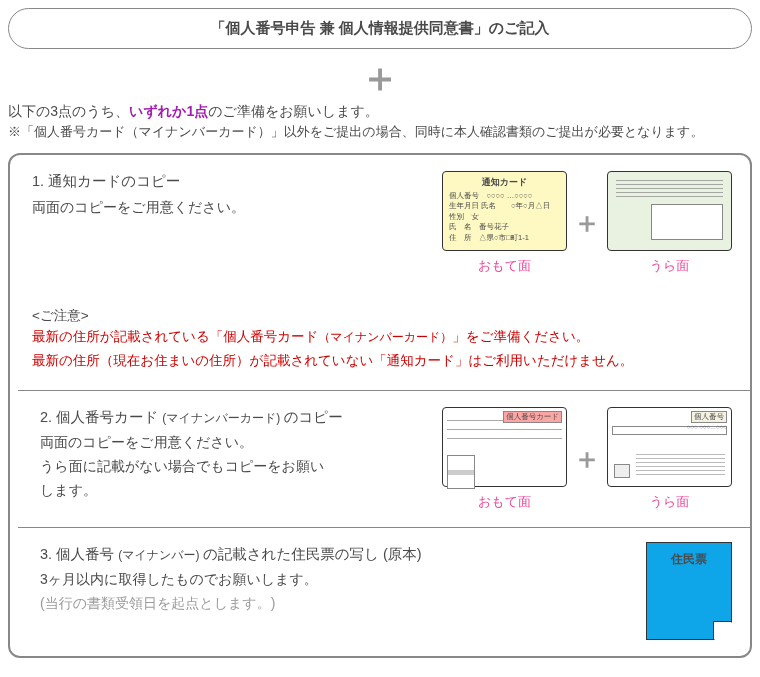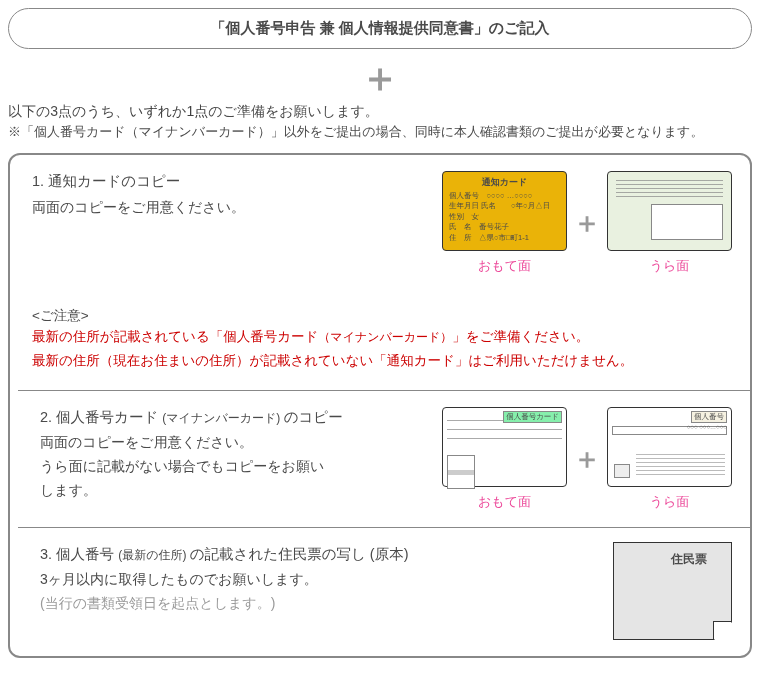--- a/index.html
+++ b/index.html
@@ -20,21 +20,21 @@
   }
   .plus-big {
     text-align: center;
     font-size: 40px;
     color: #9a9a9a;
     font-weight: bold;
     margin: 8px 0 6px 0;
     line-height: 1;
   }
   .intro { margin: 4px 0 2px 0; font-size: 14px; }
-  .intro .red { color: #404040; font-weight: normal; }
+  .intro .red { color: #a21caf; font-weight: bold; }
   .note { margin: 0 0 12px 0; font-size: 13px; }
   .box {
     border: 2px solid #888;
     border-radius: 12px;
     overflow: hidden;
   }
   .section {
     padding: 14px 18px 16px 22px;
     display: flex;
     align-items: flex-start;
@@ -55,48 +55,48 @@
   .cardlabel { font-size: 13px; margin-top: 6px; color:#ec4899;}
   .card {
     width: 125px;
     height: 80px;
     border: 1.5px solid #333;
     border-radius: 4px;
     box-sizing: border-box;
     position: relative;
     background: #fff;
   }
-  .card.green-front { background: #eab308; padding: 4px 6px; font-size: 7.5px; text-align:left; line-height:1.4; }
+  .card.green-front { background: #fef9c3; padding: 4px 6px; font-size: 7.5px; text-align:left; line-height:1.4; }
   .card.green-front .t { text-align:center; font-size:9px; margin-bottom:2px; font-weight:bold;}
   .card.green-back { background: #e9f1e0; }
   .card.green-back::before {
     content:""; position:absolute; left:8px; right:8px; top:8px; height:20px;
     background: repeating-linear-gradient(#888 0 1px, transparent 1px 4px);
     opacity:.7;
   }
   .card.green-back::after {
     content:""; position:absolute; right:8px; bottom:10px; width:70px; height:34px;
     border:1px solid #888; background:#fff;
   }
   .plus-small { font-size: 28px; color: #9a9a9a; font-weight: bold; }
   .caution-head { margin-top: 16px; font-size:13.5px; }
   .caution { color: #cc0000; line-height:1.8; font-size:13.5px; }
   .card.myno-front { padding:4px 4px; font-size:6.5px; text-align:left; display:flex; gap:4px;}
   .myno-front .photo { width:26px; height:32px; border:1px solid #888; margin-top:16px; background:linear-gradient(#fff 45%, #ccc 45% 60%, #fff 60%);}
   .myno-front .lines { flex:1; }
   .myno-front .lines .row{ border-bottom:1px solid #aaa; height:8px;}
-  .myno-front .tag { position:absolute; right:4px; top:3px; font-size:7.5px; border:1px solid #888; padding:0 2px; background:#86efac; }
+  .myno-front .tag { position:absolute; right:4px; top:3px; font-size:7.5px; border:1px solid #888; padding:0 2px; background:#fca5a5; }
   .card.myno-back { padding:4px; font-size:6.5px; text-align:left;}
   .myno-back .tag { position:absolute; right:4px; top:3px; font-size:7.5px; border:1px solid #888; padding:0 2px; background:#f5f1e1;}
   .myno-back .bar { height:7px; border:1px solid #888; margin:14px 0 4px 0;}
   .myno-back .chip { width:14px; height:12px; border:1px solid #888; background:#eee; position:absolute; left:6px; bottom:8px;}
   .myno-back .stripes { position:absolute; right:6px; bottom:8px; left:28px; height:24px;
     background: repeating-linear-gradient(#bbb 0 1px, transparent 1px 4px);}
   .doc {
-    width: 84px; height: 96px; border:1.5px solid #333; background:#e5e5e5; position:relative; margin-left:30px;padding-left:33px;
+    width: 84px; height: 96px; border:1.5px solid #333; background:#0ea5e9; position:relative; margin-left:30px;
   }
   .doc::after{
     content:""; position:absolute; right:-1px; bottom:-1px; width:0; height:0;
     border-left:18px solid transparent; border-bottom:18px solid #fff;
   }
   .doc::before{
     content:""; position:absolute; right:0; bottom:0; width:0; height:0;
     border-left:18px solid #333; border-bottom:18px solid transparent;
   }
   .doc .fold{
@@ -186,21 +186,21 @@
           <div class="stripes"></div>
         </div>
         <div class="cardlabel">うら面</div>
       </div>
     </div>
   </div>
 
   <div class="section">
     <div class="textcol">
       <div class="title">
-        <span>3. 個人番号 </span><span class="small">(最新の住所) </span><span>の記載された住民票の写し (原本)</span>
+        <span>3. 個人番号 </span><span class="small">(マイナンバー) </span><span>の記載された住民票の写し (原本)</span>
       </div>
       <div class="sub">3ヶ月以内に取得したものでお願いします。</div>
       <div class="sub gray">(当行の書類受領日を起点とします。)</div>
     </div>
     <div class="doc">
       <div class="title">住民票</div>
       <div class="fold"></div>
     </div>
   </div>
 

